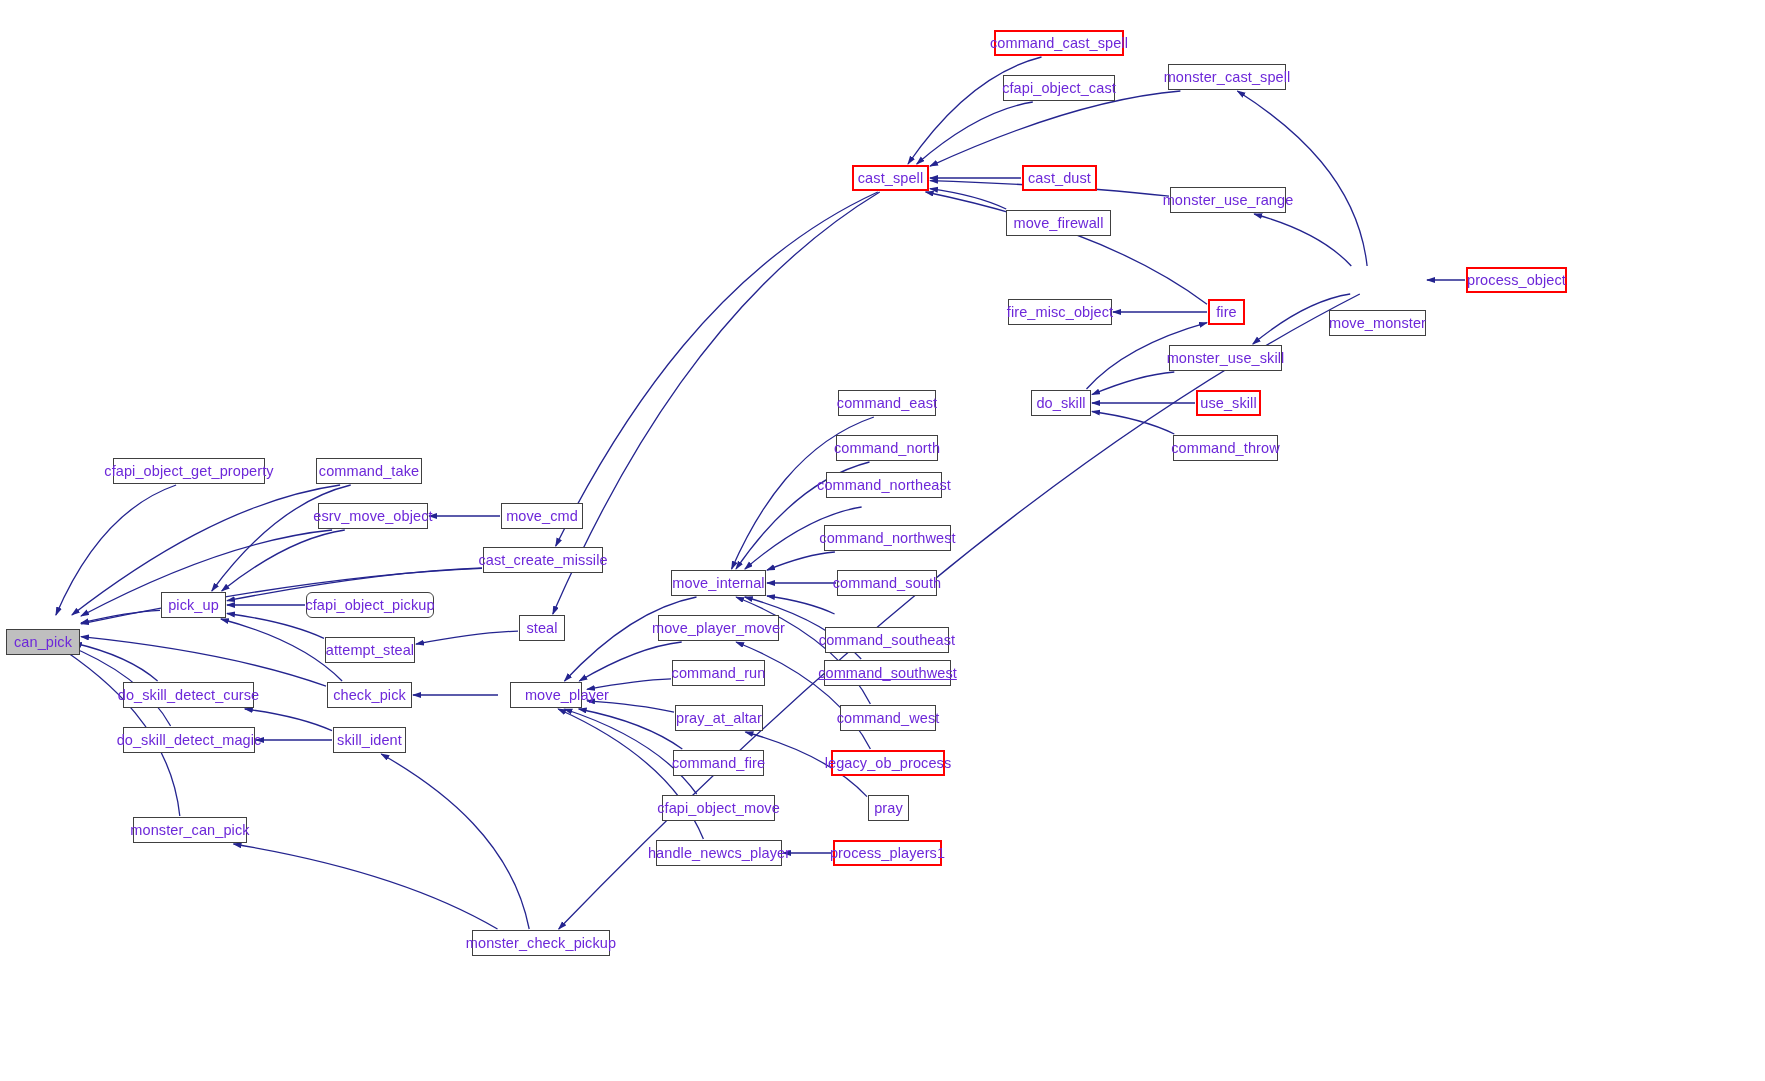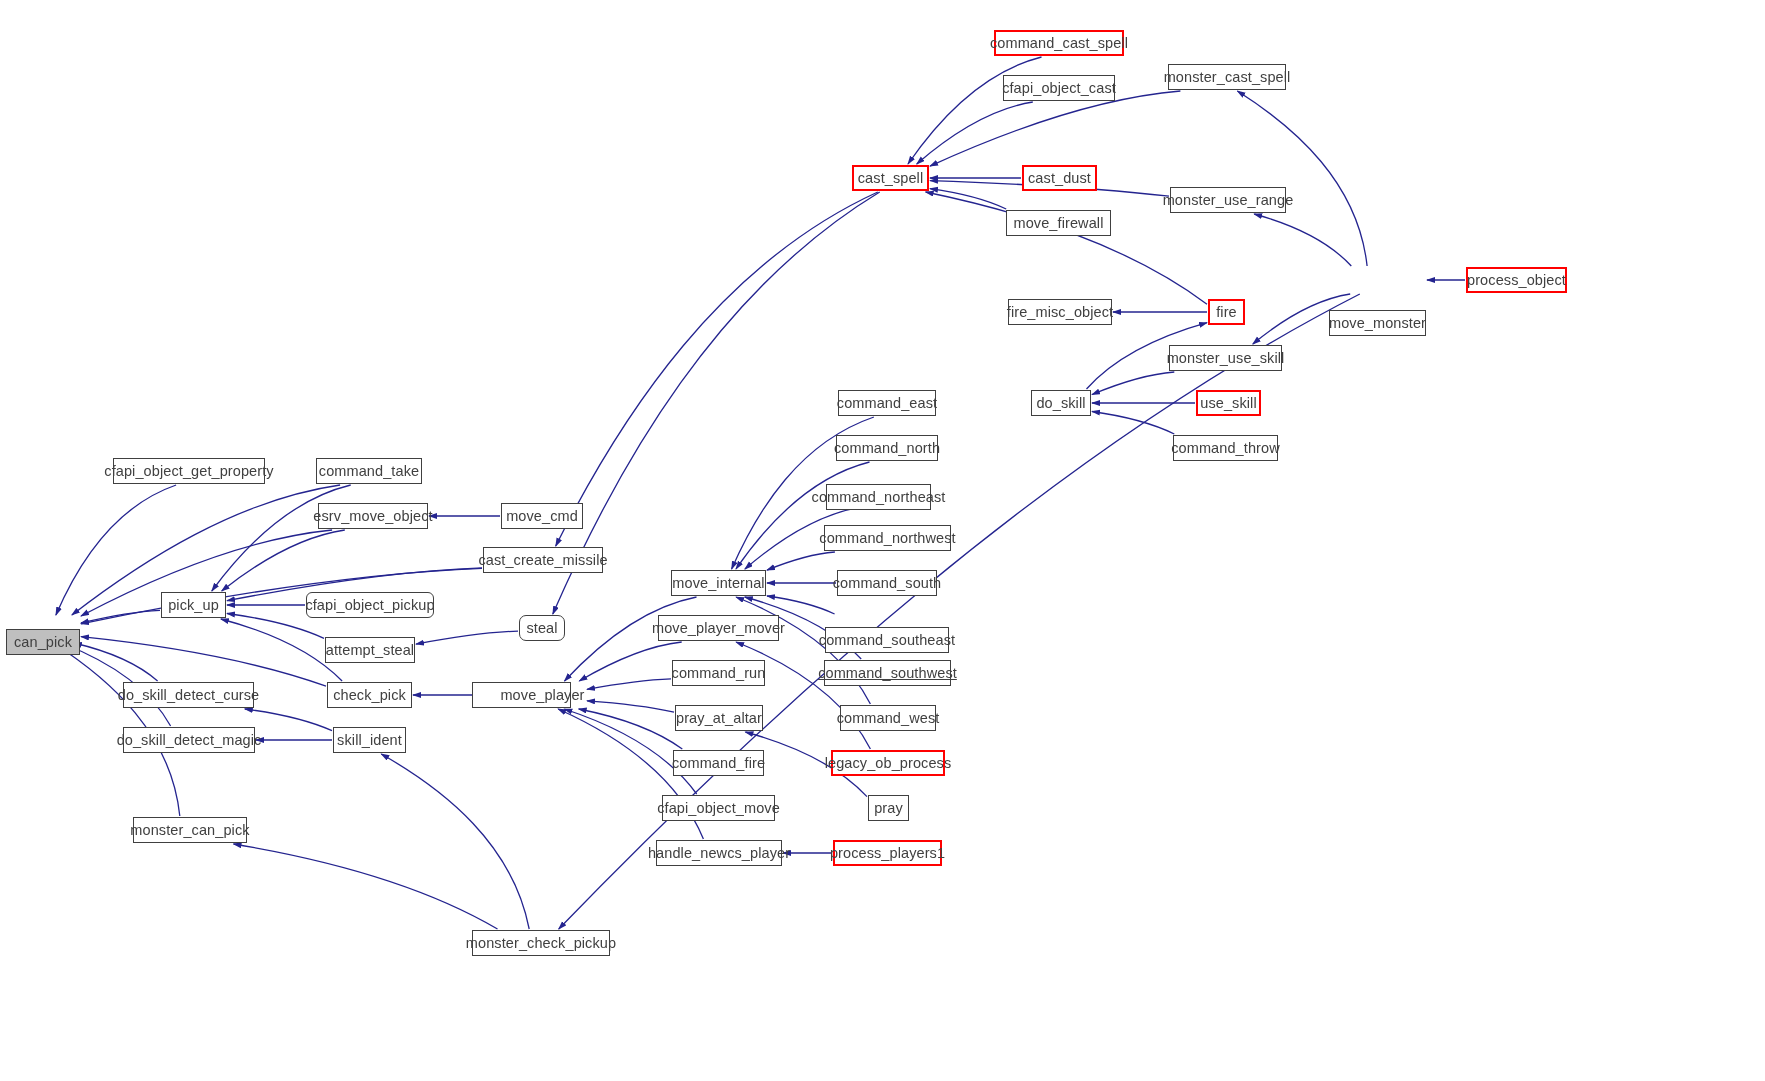--- a/index.html
+++ b/index.html
@@ -4,21 +4,21 @@
 <style>
   html,body{margin:0;padding:0;background:#ffffff;}
   body{font-family:"Liberation Sans","DejaVu Sans",sans-serif;}
   #graph-root{position:relative;width:1765px;height:1081px;background:#fff;overflow:hidden;}
   svg#edges{position:absolute;left:0;top:0;width:1765px;height:1081px;}
   .node{
     position:absolute;
     box-sizing:border-box;
     border:1px solid #404040;
     background:#ffffff;
-    color:#404040;
+    color:#6d28d9;
     font-size:14.5px;
     line-height:1;
     display:flex;
     align-items:center;
     justify-content:center;
     white-space:nowrap;
     height:26px;
     padding:0 6px;
     letter-spacing:0.1px;
   }
@@ -113,33 +113,33 @@
     </div>
     <div class="node" style="left: 483px; top: 547px; width: 120px;">
       <span>cast_create_missile</span>
     </div>
     <div class="node" style="left: 161px; top: 592px; width: 65px;">
       <span>pick_up</span>
     </div>
     <div class="node" style="left: 306px; top: 592px; width: 128px; border-radius: 6px;">
       <span>cfapi_object_pickup</span>
     </div>
-    <div class="node" style="left: 519px; top: 615px; width: 46px; border-radius: 7px;">
+    <div class="node" style="left: 519px; top: 615px; width: 46px;">
       <span>steal</span>
     </div>
     <div class="node" style="left: 325px; top: 637px; width: 90px;">
       <span>attempt_steal</span>
     </div>
     <div class="node" style="left: 123px; top: 682px; width: 131px;">
       <span>do_skill_detect_curse</span>
     </div>
     <div class="node" style="left: 327px; top: 682px; width: 85px;">
       <span>check_pick</span>
     </div>
-    <div class="node" style="left: 472px; top: 682px; width: 99px; padding-left: 48px;">
+    <div class="node" style="left: 510px; top: 682px; width: 72px; padding-left: 48px;">
       <span>move_player</span>
     </div>
     <div class="node" style="left: 123px; top: 727px; width: 132px;">
       <span>do_skill_detect_magic</span>
     </div>
     <div class="node" style="left: 333px; top: 727px; width: 73px;">
       <span>skill_ident</span>
     </div>
     <div class="node" style="left: 133px; top: 817px; width: 114px;">
       <span>monster_can_pick</span>
@@ -191,21 +191,21 @@
     </div>
     <div class="node" style="left: 1173px; top: 435px; width: 105px;">
       <span>command_throw</span>
     </div>
     <div class="node" style="left: 838px; top: 390px; width: 98px;">
       <span>command_east</span>
     </div>
     <div class="node" style="left: 836px; top: 435px; width: 102px;">
       <span>command_north</span>
     </div>
-    <div class="node" style="left: 826px; top: 484px; width: 105px;">
+    <div class="node" style="left: 826px; top: 472px; width: 116px;">
       <span>command_northeast</span>
     </div>
     <div class="node" style="left: 824px; top: 525px; width: 127px;">
       <span>command_northwest</span>
     </div>
     <div class="node" style="left: 837px; top: 570px; width: 100px;">
       <span>command_south</span>
     </div>
     <div class="node" style="left: 825px; top: 615px; width: 124px; margin-top: 12px;">
       <span>command_southeast</span>

